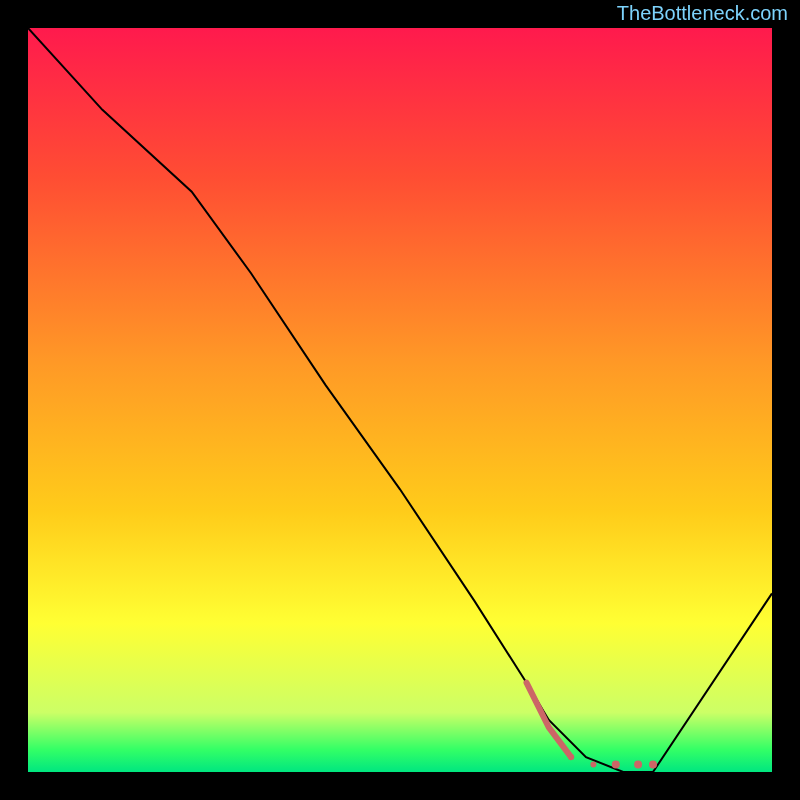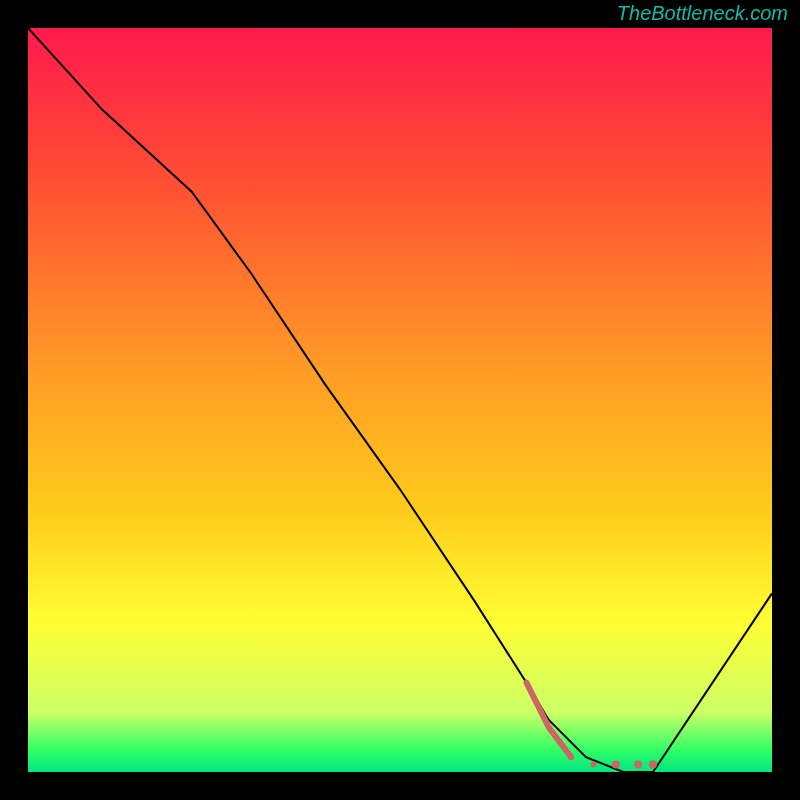--- a/index.html
+++ b/index.html
@@ -17,25 +17,24 @@
     top: 0;
     left: 0;
     width: 800px;
     height: 800px;
     background: #000;
   }
   .watermark {
     position: absolute;
     top: 2px;
     right: 12px;
-    color: #14b8a6;
+    color: #7dd3fc;
     font-size: 20px;
     font-family: Arial, sans-serif;
     z-index: 10;
-    font-style: italic;
   }
   .plot {
     position: absolute;
     top: 28px;
     left: 28px;
     width: 744px;
     height: 744px;
   }
   svg {
     display: block;

